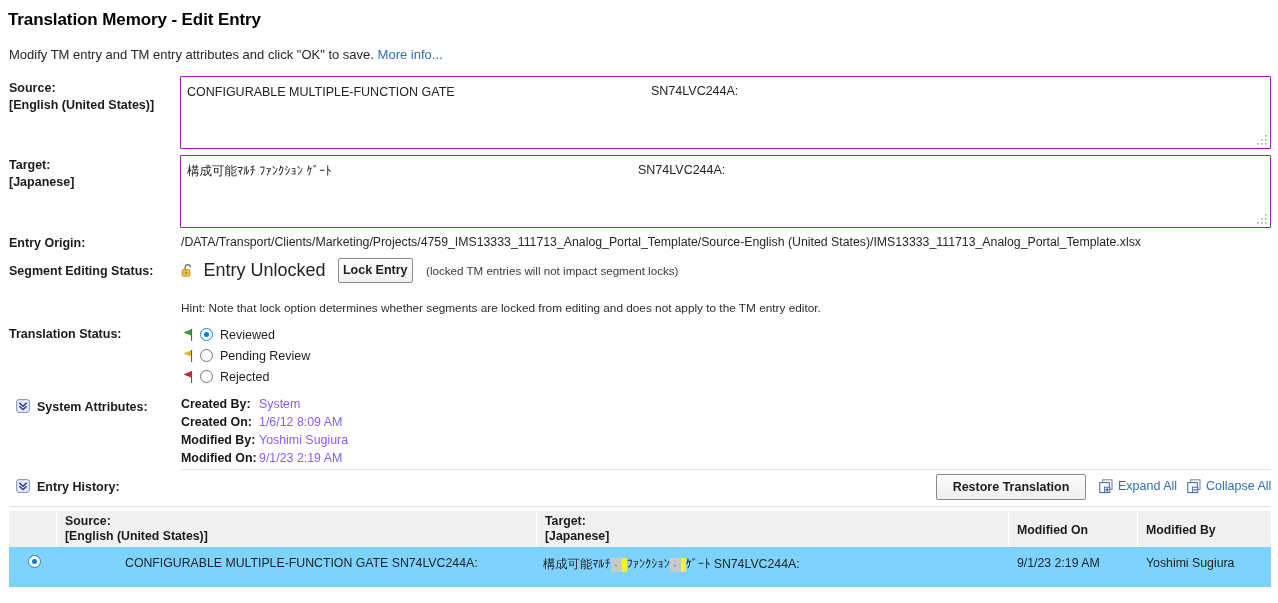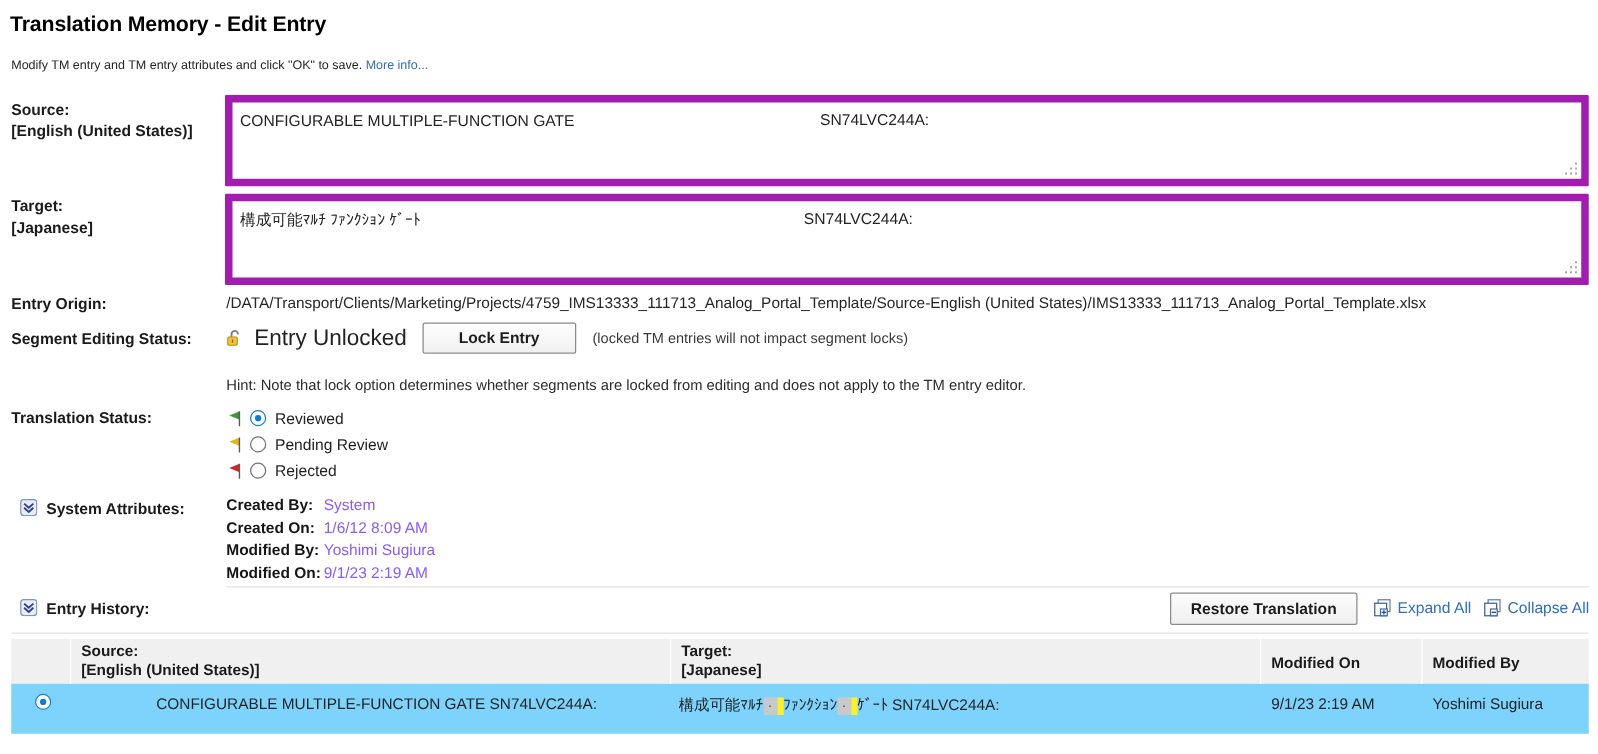--- a/index.html
+++ b/index.html
@@ -14,37 +14,37 @@
   .page { position: relative; width: 1278px; height: 603px; }
 
   
   .page-title {
     position: absolute; left: 8px; top: 10px;
     font-size: 17px; font-weight: bold; color: #000000;
     letter-spacing: -0.1px;
   }
   .subtitle {
     position: absolute; left: 9px; top: 47px;
-    font-size: 10px; color: #252525;
+    font-size: 13px; color: #252525;
   }
   .subtitle a {
     color: #2f6fb5; text-decoration: none;
   }
 
   
   .lbl {
     position: absolute;
     font-size: 12.5px; font-weight: bold; color: #1b1b1b;
     line-height: 17px;
   }
 
   
   .tbox {
     position: absolute;
-    border: 6px solid #a21caf;
+    border: 1px solid #a21caf;
     background: #ffffff;
     border-radius: 1px;
   }
   .tbox .line {
     position: absolute; top: 7px; left: 6px; right: 6px;
     font-size: 12.5px; color: #232323; white-space: pre;
     line-height: 16px;
   }
   .tbox .seg2 { position: absolute; top: 7px; left: 470px; font-size: 12.5px; color: #232323; }
   .grip {
@@ -63,21 +63,21 @@
   .lock-status {
     display: inline-block; vertical-align: middle;
     font-size: 18px; color: #232323;
   }
   .btn {
     display: inline-block; vertical-align: middle;
     background: linear-gradient(#fdfdfd,#f1f1f1);
     border: 1px solid #8a8a8a;
     border-radius: 2px;
     font-size: 12.5px; font-weight: bold; color: #1d1d1d;
-    padding: 4px 28px 5px;
+    padding: 4px 4px 5px;
     font-family: "Liberation Sans", sans-serif;
     cursor: default;
   }
   .note {
     display: inline-block; vertical-align: middle;
     font-size: 11.6px; color: #3a3a3a; margin-left: 9px;
   }
   .hint {
     position: absolute; left: 181px; top: 301px;
     font-size: 11.8px; color: #2c2c2c;

